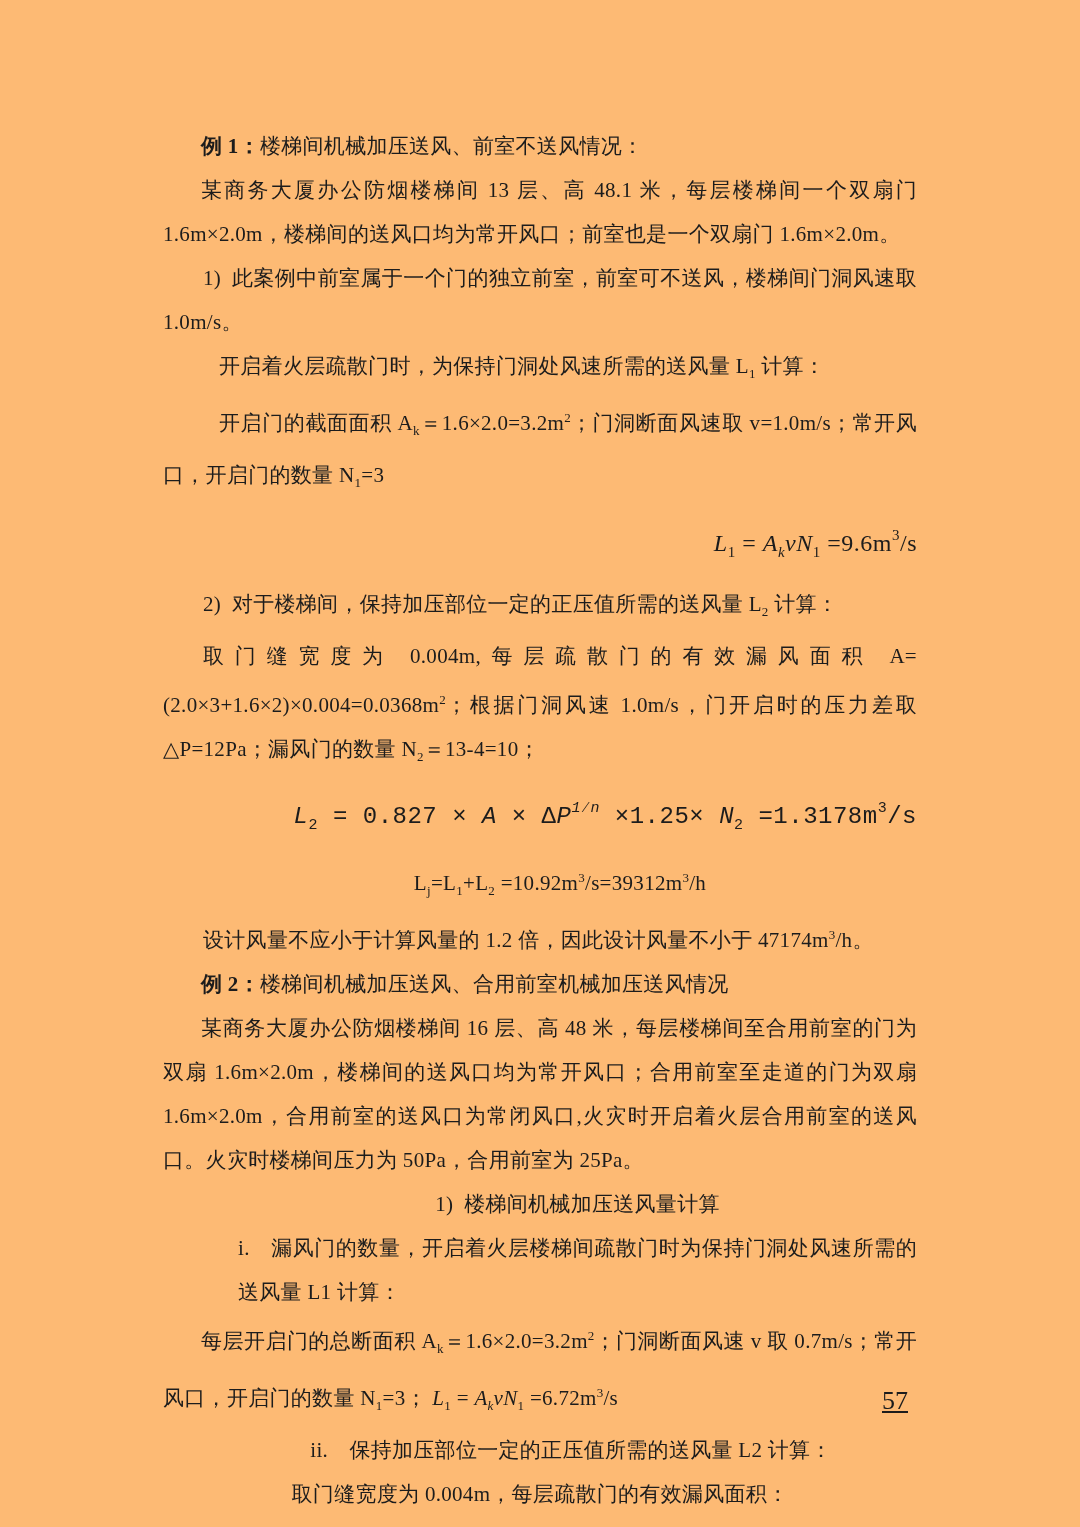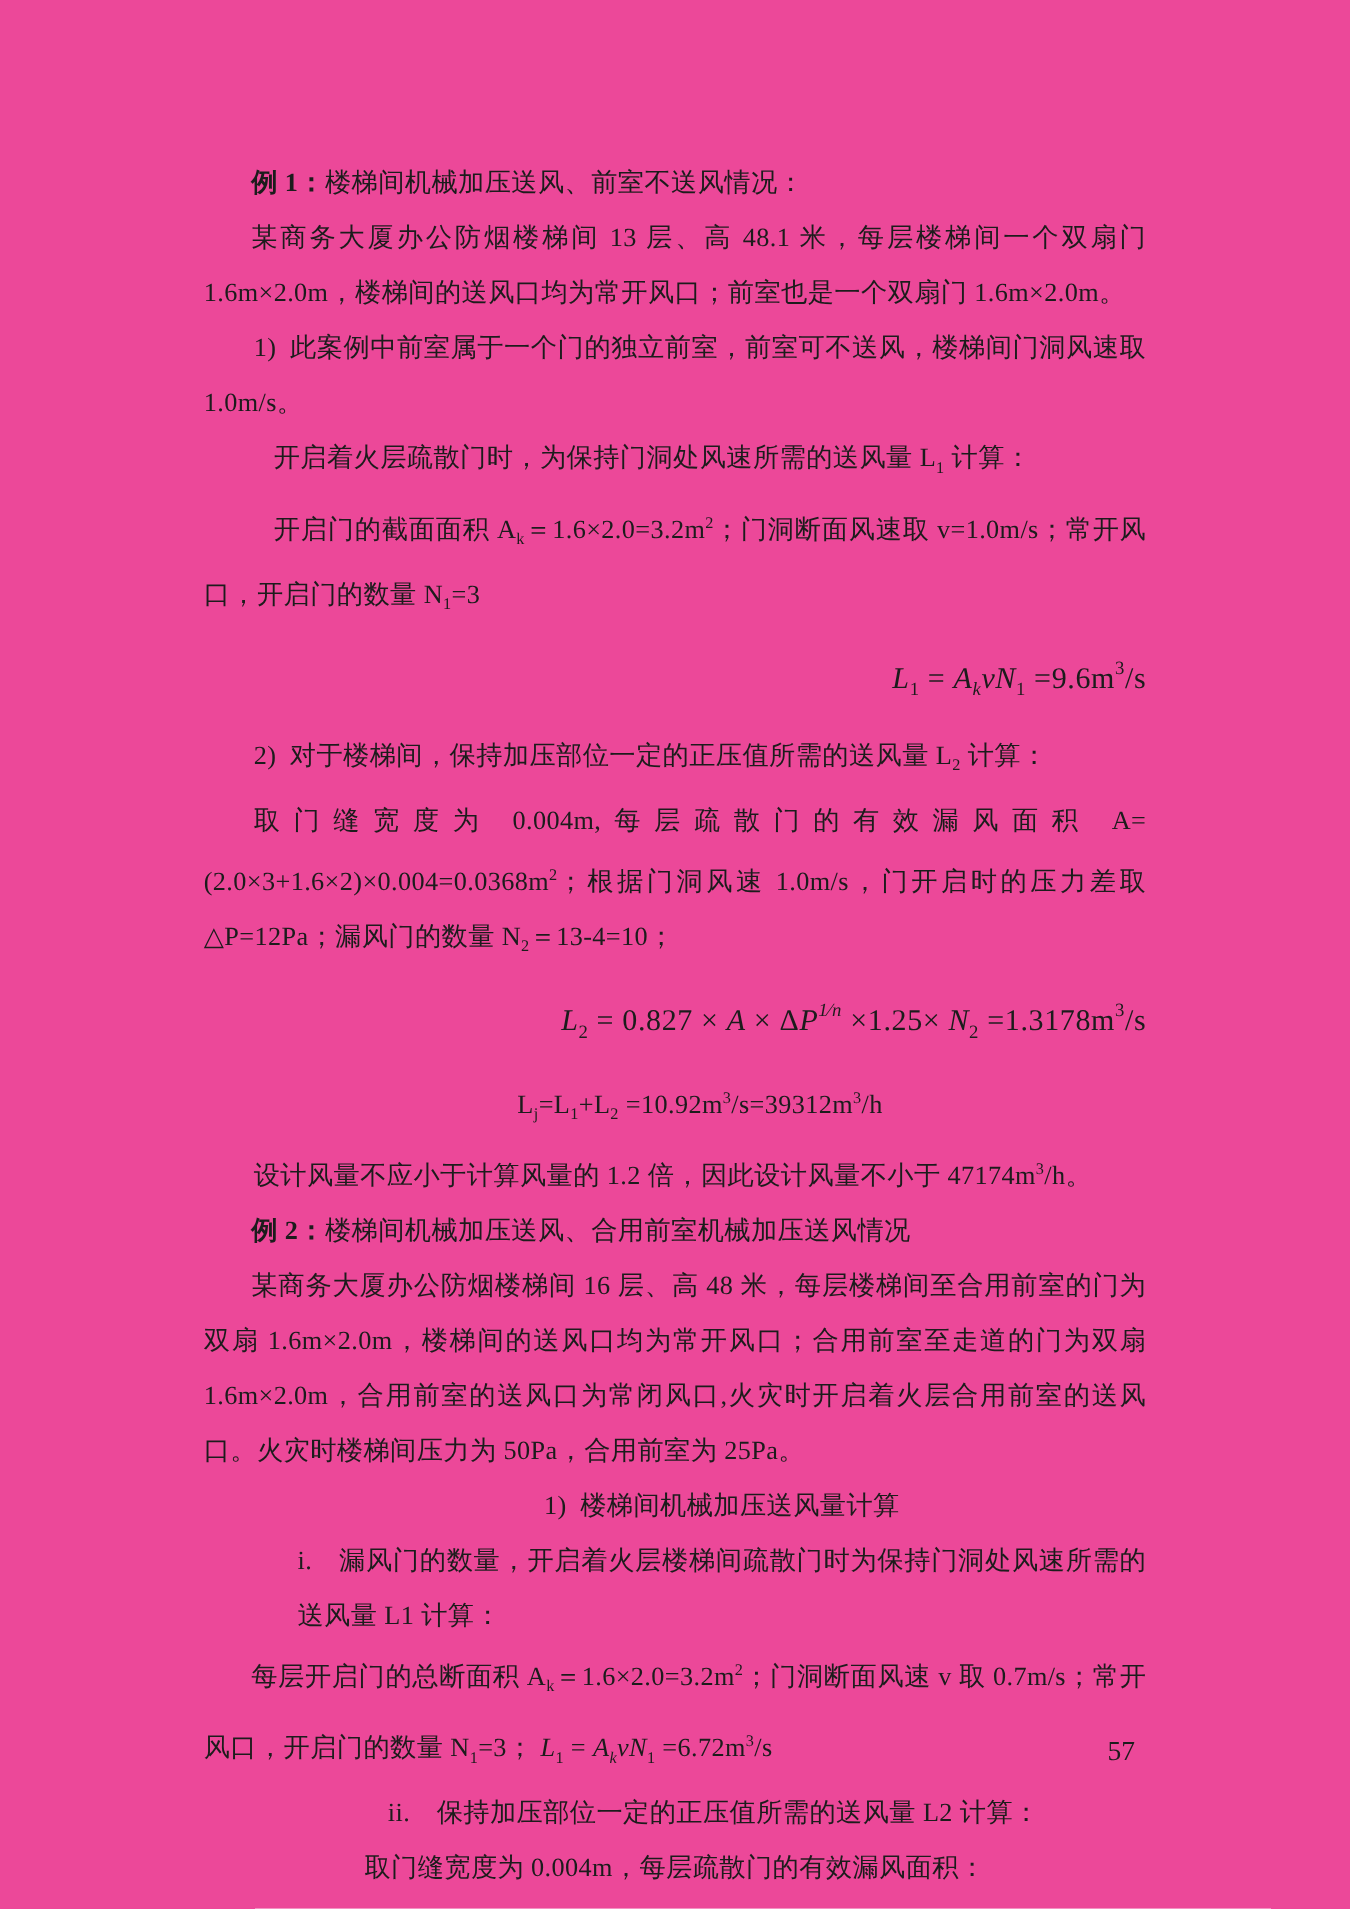--- a/index.html
+++ b/index.html
@@ -1,20 +1,20 @@
 <!DOCTYPE html>
 <html><head>
 <meta charset="utf-8">
 <style>
   html,body{margin:0;padding:0;background:#ffffff;}
   .page{
     position:relative;
     width:1080px;
     height:1527px;
-    background:#ec4899;
+    background:#fdba74;
     font-family:"Liberation Serif","DejaVu Serif",serif;
     color:#1c1c1c;
     overflow:hidden;
   }
   .doc{
     position:absolute;
     left:163px;
     top:124px;
     width:754px;
   }
@@ -36,39 +36,40 @@
   .b{font-weight:bold;}
   .i{font-style:italic;}
   .sub{font-size:13px;vertical-align:-5px;}
   .sup{font-size:13px;vertical-align:8px;}
   .formula .sub{font-size:15px;vertical-align:-6px;}
   .formula .sup{font-size:15px;vertical-align:11px;}
   .pagenum{
     position:absolute;
     right:172px;
     top:1386px;
-    font-size:22px;
+    font-size:26px;
     line-height:30px;
     color:#1c1c1c;
+    text-decoration:underline;
   }
 </style>
 </head>
 <body>
 
 <div class="page">
   <div class="doc">
       <p class="para" style="text-indent: 38px;"><span class="b">例 1：</span><span>楼梯间机械加压送风、前室不送风情况：</span></p>
       <p class="para" style="text-indent: 38px;"><span>某商务大厦办公防烟楼梯间 13 层、高 48.1 米，每层楼梯间一个双扇门 1.6m×2.0m，楼梯间的送风口均为常开风口；前室也是一个双扇门 1.6m×2.0m。</span></p>
       <p class="para" style="text-indent: 40px;"><span>1) 此案例中前室属于一个门的独立前室，前室可不送风，楼梯间门洞风速取 1.0m/s。</span></p>
       <p class="para" style="text-indent: 56px;"><span>开启着火层疏散门时，为保持门洞处风速所需的送风量 L</span><span class="sub">1</span><span> 计算：</span></p>
       <p class="para" style="text-indent: 56px;"><span>开启门的截面面积 A</span><span class="sub">k</span><span>＝1.6×2.0=3.2m</span><span class="sup">2</span><span>；门洞断面风速取 v=1.0m/s；常开风口，开启门的数量 N</span><span class="sub">1</span><span>=3</span></p>
       <p class="para formula" style="margin-left: 100px;"><span class="i">L</span><span class="sub">1</span><span> = </span><span class="i">A</span><span class="sub i">k</span><span class="i">v</span><span class="i">N</span><span class="sub">1</span><span> =9.6m</span><span class="sup">3</span><span>/s</span></p>
       <p class="para" style="text-indent: 40px;"><span>2) 对于楼梯间，保持加压部位一定的正压值所需的送风量 L</span><span class="sub">2</span><span> 计算：</span></p>
       <p class="para" style="text-indent: 40px;"><span>取门缝宽度为 0.004m,每层疏散门的有效漏风面积 A=(2.0×3+1.6×2)×0.004=0.0368m</span><span class="sup">2</span><span>；根据门洞风速 1.0m/s，门开启时的压力差取△P=12Pa；漏风门的数量 N</span><span class="sub">2</span><span>＝13-4=10；</span></p>
-      <p class="para formula" style="margin-left: 36px;"><span class="i">L</span><span class="sub">2</span><span> = 0.827 × </span><span class="i">A</span><span> × Δ</span><span class="i">P</span><span class="sup i">1⁄n</span><span> ×1.25× </span><span class="i">N</span><span class="sub">2</span><span> =1.3178m</span><span class="sup">3</span><span>/s</span></p>
+      <p class="para formula" style="margin-left: 36px; font-family: Liberation Mono, monospace;"><span class="i">L</span><span class="sub">2</span><span> = 0.827 × </span><span class="i">A</span><span> × Δ</span><span class="i">P</span><span class="sup i">1⁄n</span><span> ×1.25× </span><span class="i">N</span><span class="sub">2</span><span> =1.3178m</span><span class="sup">3</span><span>/s</span></p>
       <p class="para noj" style="text-indent: 40px;"><span>L</span><span class="sub">j</span><span>=L</span><span class="sub">1</span><span>+L</span><span class="sub">2</span><span> =10.92m</span><span class="sup">3</span><span>/s=39312m</span><span class="sup">3</span><span>/h</span></p>
       <p class="para" style="text-indent: 40px;"><span>设计风量不应小于计算风量的 1.2 倍，因此设计风量不小于 47174m</span><span class="sup">3</span><span>/h。</span></p>
       <p class="para" style="text-indent: 38px;"><span class="b">例 2：</span><span>楼梯间机械加压送风、合用前室机械加压送风情况</span></p>
       <p class="para" style="text-indent: 38px;"><span>某商务大厦办公防烟楼梯间 16 层、高 48 米，每层楼梯间至合用前室的门为双扇 1.6m×2.0m，楼梯间的送风口均为常开风口；合用前室至走道的门为双扇 1.6m×2.0m，合用前室的送风口为常闭风口,火灾时开启着火层合用前室的送风口。火灾时楼梯间压力为 50Pa，合用前室为 25Pa。</span></p>
       <p class="para noj" style="margin-left: 75px;"><span>1) 楼梯间机械加压送风量计算</span></p>
       <p class="para" style="margin-left: 75px;"><span>i. 漏风门的数量，开启着火层楼梯间疏散门时为保持门洞处风速所需的送风量 L1 计算：</span></p>
       <p class="para" style="text-indent: 38px;"><span>每层开启门的总断面积 A</span><span class="sub">k</span><span>＝1.6×2.0=3.2m</span><span class="sup">2</span><span>；门洞断面风速 v 取 0.7m/s；常开风口，开启门的数量 N</span><span class="sub">1</span><span>=3；  </span><span class="i">L</span><span class="sub">1</span><span> = </span><span class="i">A</span><span class="sub i">k</span><span class="i">v</span><span class="i">N</span><span class="sub">1</span><span> =6.72m</span><span class="sup">3</span><span>/s</span></p>
       <p class="para noj" style="margin-left: 62px;"><span>ii. 保持加压部位一定的正压值所需的送风量 L2 计算：</span></p>
       <p class="para noj"><span>取门缝宽度为 0.004m，每层疏散门的有效漏风面积：</span></p>
     </div>

